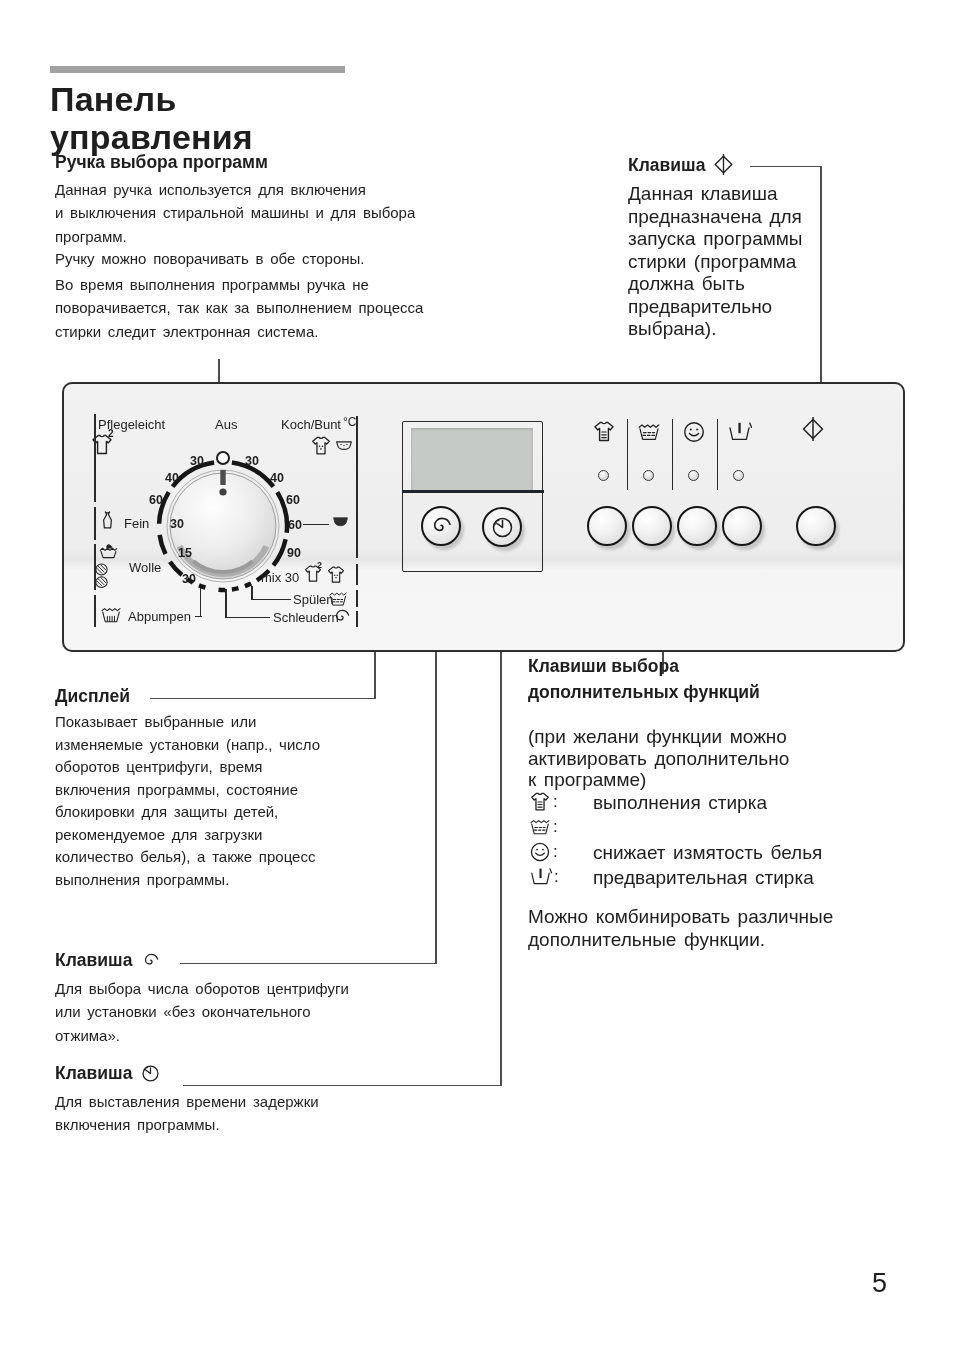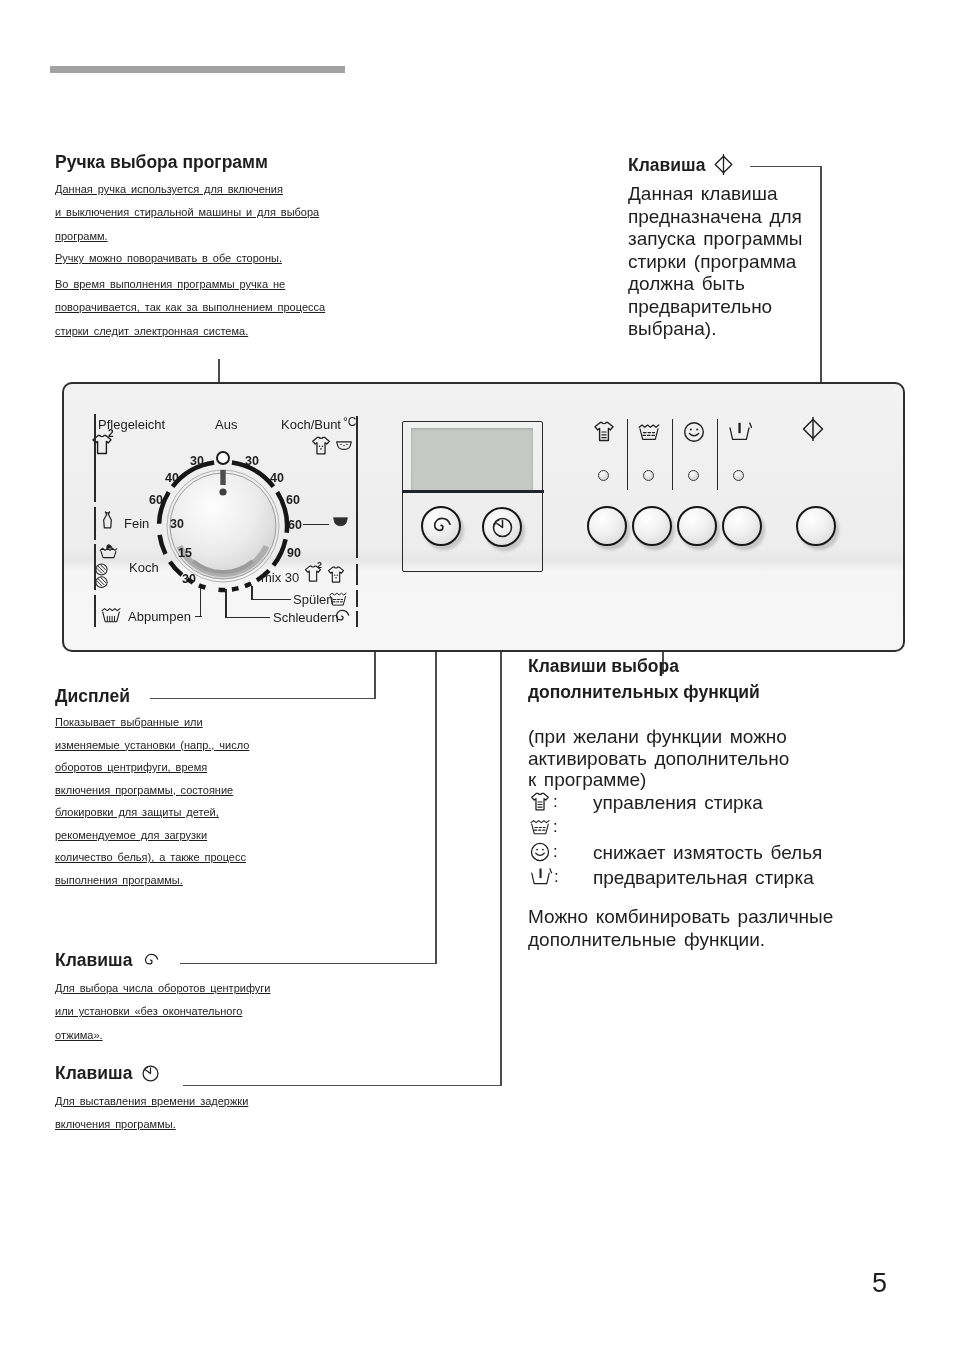--- a/index.html
+++ b/index.html
@@ -2,21 +2,21 @@
 <html><head>
 <meta charset="utf-8">
 <style>
   html,body{margin:0;padding:0;background:#fff;}
   .page{position:relative;width:954px;height:1349px;background:#ffffff;
         font-family:"Liberation Sans",sans-serif;color:#1e1e1e;overflow:hidden;}
   .abs{position:absolute;}
   .nw{white-space:nowrap;}
   .title{font-weight:700;font-size:34px;line-height:38px;letter-spacing:.2px;}
   .h{font-weight:700;font-size:17.5px;line-height:20px;}
-  .body{font-size:11px;line-height:23.4px;word-spacing:.17em;text-decoration:underline;}
+  .body{font-size:15px;line-height:23.4px;word-spacing:.17em;}
   .body2{font-size:19px;line-height:22.5px;word-spacing:.12em;}
   .ann{background:#4c4c4c;}
   .panel{border:2px solid #2e2e2e;border-radius:10px;
          background:linear-gradient(180deg,#f2f2f2 0%,#ededed 62%,#e6e6e6 66%,#f5f5f5 70%,#f6f6f6 100%);}
   .vbar{width:1.5px;background:#2a2a2a;}
   .cline{background:#2a2a2a;}
   .dlabel{font-size:13px;line-height:15px;}
   .num{font-weight:700;font-size:12.5px;line-height:13px;}
   .ctr{transform:translate(-50%,-50%);}
   .dispbox{border:1.6px solid #2b2b2b;border-radius:2px;}
@@ -115,20 +115,21 @@
       <polygon class="icon" style="stroke-width:1.5" points="12,2.5 21.5,12 12,21.5 2.5,12"></polygon>
       <path class="icon" style="stroke-width:1.5" d="M12,0.5 L12,23.5"></path>
     </symbol>
   </defs>
 </svg>
 
 <div class="page">
 
   <div class="abs" style="left:50px;top:66px;width:295px;height:7px;background:#a2a2a2"></div>
 
+  <div class="abs title nw" style="left:50px;top:80px">Панель<br>управления</div>
 
   <div class="abs h nw" style="left:55px;top:152px">Ручка выбора программ</div>
   <div class="abs body nw" style="left:55px;top:178px">Данная ручка используется для включения<br>и выключения стиральной машины и для выбора<br>программ.</div>
   <div class="abs body nw" style="left:55px;top:247px">Ручку можно поворачивать в обе стороны.</div>
   <div class="abs body nw" style="left:55px;top:273px">Во время выполнения программы ручка не<br>поворачивается, так как за выполнением процесса<br>стирки следит электронная система.</div>
 
   <div class="abs h nw" style="left:628px;top:154px;display:flex;align-items:center;gap:8px">
     <span>Клавиша</span>
     <svg width="21" height="21">
         <use href="#sym-diamond"></use>
@@ -179,21 +180,21 @@
   <div class="abs dlabel nw" style="left:215px;top:417px">Aus</div>
   <div class="abs dlabel nw" style="left:281px;top:417px">Koch/Bunt</div>
   <div class="abs dlabel nw" style="left:343px;top:415px;font-size:12px">°C</div>
 
   <div class="abs num ctr" style="left:197px;top:461px">30</div>
   <div class="abs num ctr" style="left:172px;top:478px">40</div>
   <div class="abs num ctr" style="left:156px;top:500px">60</div>
   <div class="abs dlabel nw" style="left:124px;top:516px">Fein</div>
   <div class="abs num ctr" style="left:177px;top:524px">30</div>
   <div class="abs num ctr" style="left:185px;top:553px">15</div>
-  <div class="abs dlabel nw" style="left:129px;top:560px">Koch</div>
+  <div class="abs dlabel nw" style="left:129px;top:560px">Wolle</div>
   <div class="abs num ctr" style="left:189px;top:579px">30</div>
 
   <div class="abs num ctr" style="left:252px;top:461px">30</div>
   <div class="abs num ctr" style="left:277px;top:478px">40</div>
   <div class="abs num ctr" style="left:293px;top:500px">60</div>
   <div class="abs num ctr" style="left:295px;top:525px">60</div>
   <div class="abs num ctr" style="left:294px;top:553px">90</div>
   <div class="abs dlabel nw" style="left:261px;top:570px">mix 30</div>
 
   <div class="abs dlabel nw" style="left:293px;top:592px">Spülen</div>
@@ -318,21 +319,21 @@
   <div class="abs body nw" style="left:55px;top:1090px">Для выставления времени задержки<br>включения программы.</div>
 
   <div class="abs h nw" style="left:528px;top:653px;line-height:26px">Клавиши выбора<br>дополнительных  функций</div>
   <div class="abs body2 nw" style="left:528px;top:726px;line-height:21.6px">(при  желани  функции  можно<br>активировать  дополнительно<br>к  программе)</div>
 
   <div class="abs" style="left:528px;top:791px;width:420px;height:25px">
     <svg class="abs" style="left:0;top:0" width="24" height="22">
         <use href="#sym-shirt-lines"></use>
       </svg>
     <span class="abs colon" style="left:25px;top:1px">:</span>
-    <span class="abs body2 nw" style="left:65px;top:1px">управления  стирка</span>
+    <span class="abs body2 nw" style="left:65px;top:1px">выполнения  стирка</span>
   </div>
   <div class="abs" style="left:528px;top:816px;width:420px;height:25px">
     <svg class="abs" style="left:0;top:0" width="24" height="22">
         <use href="#sym-tub-rinse"></use>
       </svg>
     <span class="abs colon" style="left:25px;top:1px">:</span>
   </div>
   <div class="abs" style="left:528px;top:841px;width:420px;height:25px">
     <svg class="abs" style="left:0;top:0" width="24" height="22">
         <use href="#sym-smiley"></use>

